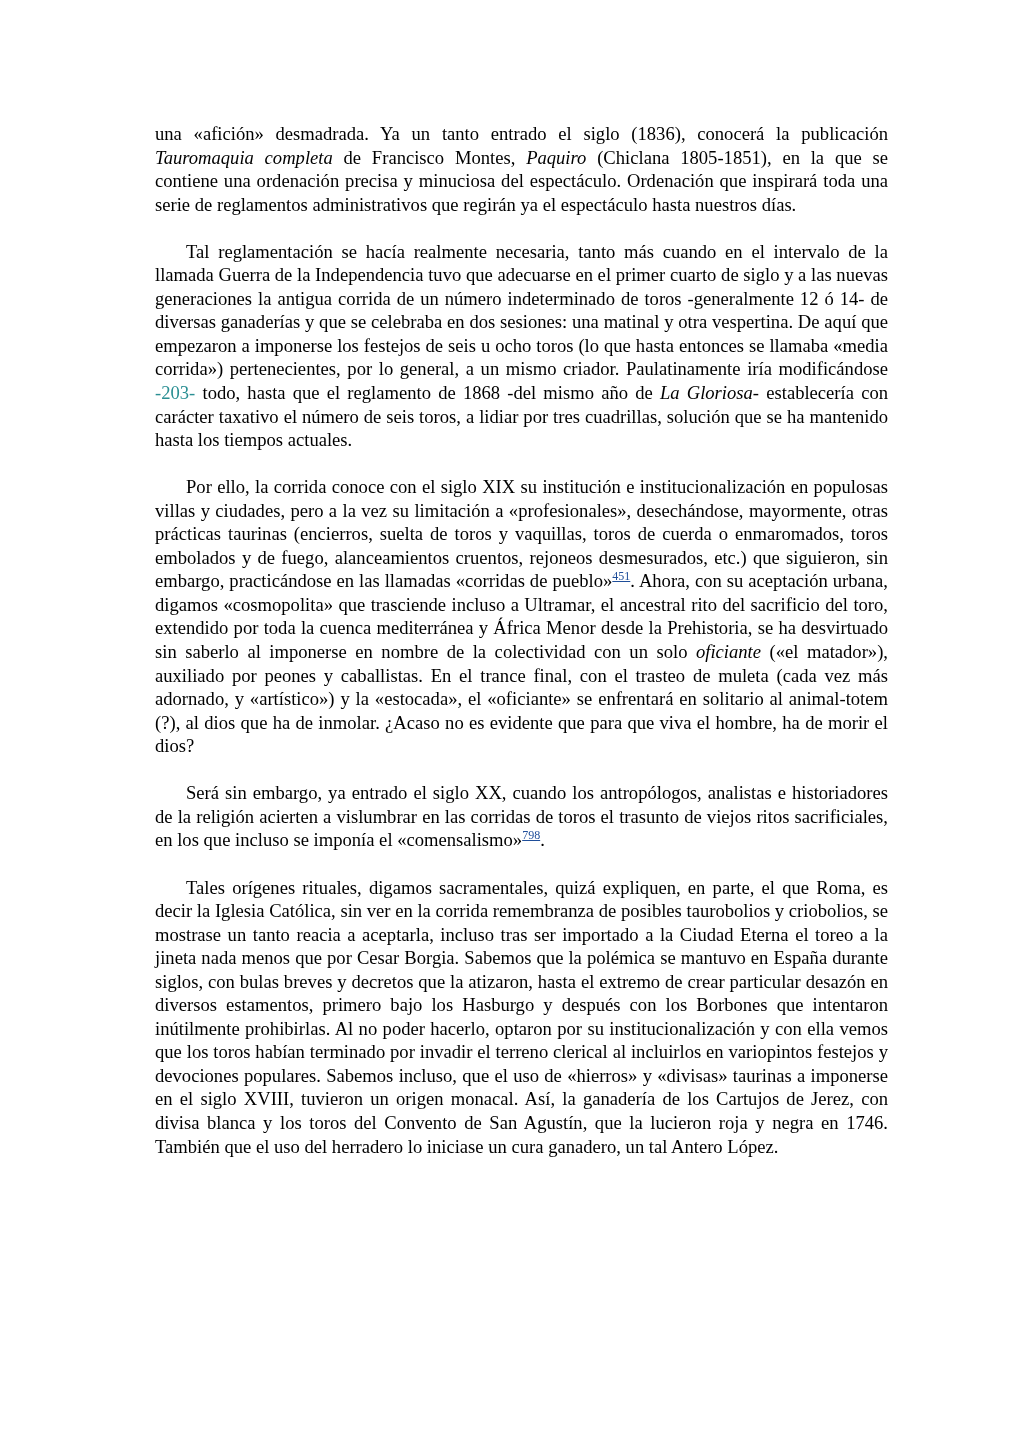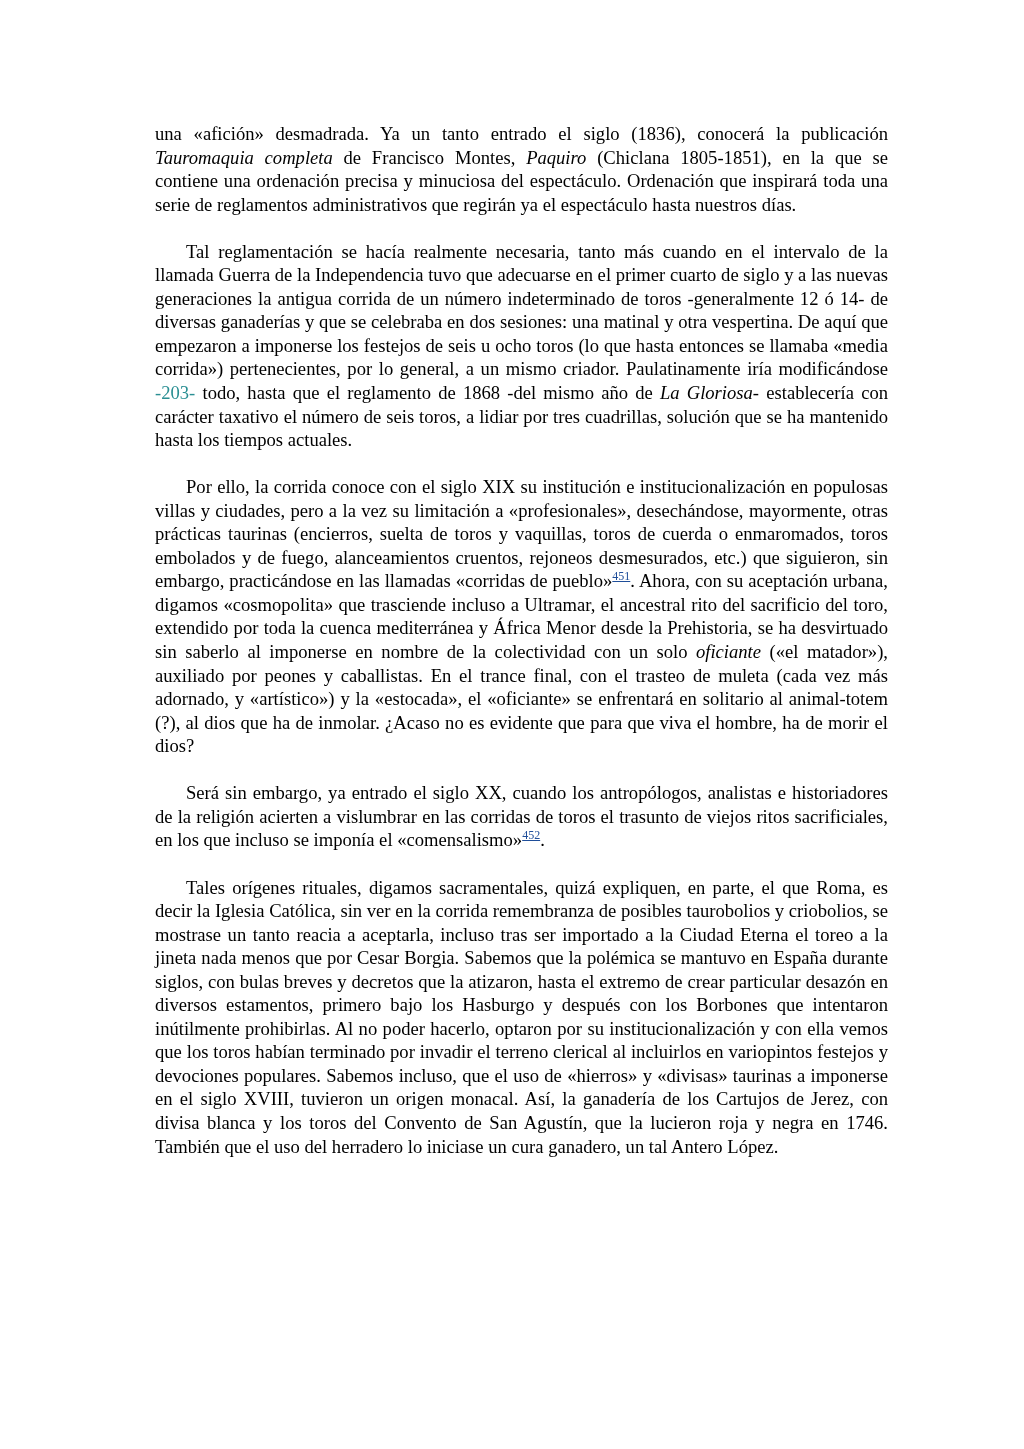--- a/index.html
+++ b/index.html
@@ -59,20 +59,20 @@
 
   <p class="para indent">
     <span>Tal reglamentación se hacía realmente necesaria, tanto más cuando en el intervalo de la llamada Guerra de la Independencia tuvo que adecuarse en el primer cuarto de siglo y a las nuevas generaciones la antigua corrida de un número indeterminado de toros -generalmente 12 ó 14- de diversas ganaderías y que se celebraba en dos sesiones: una matinal y otra vespertina. De aquí que empezaron a imponerse los festejos de seis u ocho toros (lo que hasta entonces se llamaba «media corrida») pertenecientes, por lo general, a un mismo criador. Paulatinamente iría modificándose </span><span class="page-marker" style="color: rgb(42, 143, 147);">-203-</span><span> todo, hasta que el reglamento de 1868 -del mismo año de </span><em>La Gloriosa</em><span>- establecería con carácter taxativo el número de seis toros, a lidiar por tres cuadrillas, solución que se ha mantenido hasta los tiempos actuales.</span>
   </p>
 
   <p class="para indent">
     <span>Por ello, la corrida conoce con el siglo XIX su institución e institucionalización en populosas villas y ciudades, pero a la vez su limitación a «profesionales», desechándose, mayormente, otras prácticas taurinas (encierros, suelta de toros y vaquillas, toros de cuerda o enmaromados, toros embolados y de fuego, alanceamientos cruentos, rejoneos desmesurados, etc.) que siguieron, sin embargo, practicándose en las llamadas «corridas de pueblo»</span><a class="footnote-ref" style="color: rgb(31, 78, 154);">451</a><span>. Ahora, con su aceptación urbana, digamos «cosmopolita» que trasciende incluso a Ultramar, el ancestral rito del sacrificio del toro, extendido por toda la cuenca mediterránea y África Menor desde la Prehistoria, se ha desvirtuado sin saberlo al imponerse en nombre de la colectividad con un solo </span><em>oficiante</em><span> («el matador»), auxiliado por peones y caballistas. En el trance final, con el trasteo de muleta (cada vez más adornado, y «artístico») y la «estocada», el «oficiante» se enfrentará en solitario al animal-totem (?), al dios que ha de inmolar. ¿Acaso no es evidente que para que viva el hombre, ha de morir el dios?</span>
   </p>
 
   <p class="para indent">
-    <span>Será sin embargo, ya entrado el siglo XX, cuando los antropólogos, analistas e historiadores de la religión acierten a vislumbrar en las corridas de toros el trasunto de viejos ritos sacrificiales, en los que incluso se imponía el «comensalismo»</span><a class="footnote-ref" style="color: rgb(31, 78, 154);">452</a><span>.</span>
+    <span>Será sin embargo, ya entrado el siglo XX, cuando los antropólogos, analistas e historiadores de la religión acierten a vislumbrar en las corridas de toros el trasunto de viejos ritos sacrificiales, en los que incluso se imponía el «comensalismo»</span><a class="footnote-ref" style="color: rgb(31, 78, 154);">798</a><span>.</span>
   </p>
 
   <p class="para indent">
     <span>Tales orígenes rituales, digamos sacramentales, quizá expliquen, en parte, el que Roma, es decir la Iglesia Católica, sin ver en la corrida remembranza de posibles taurobolios y criobolios, se mostrase un tanto reacia a aceptarla, incluso tras ser importado a la Ciudad Eterna el toreo a la jineta nada menos que por Cesar Borgia. Sabemos que la polémica se mantuvo en España durante siglos, con bulas breves y decretos que la atizaron, hasta el extremo de crear particular desazón en diversos estamentos, primero bajo los Hasburgo y después con los Borbones que intentaron inútilmente prohibirlas. Al no poder hacerlo, optaron por su institucionalización y con ella vemos que los toros habían terminado por invadir el terreno clerical al incluirlos en variopintos festejos y devociones populares. Sabemos incluso, que el uso de «hierros» y «divisas» taurinas a imponerse en el siglo XVIII, tuvieron un origen monacal. Así, la ganadería de los Cartujos de Jerez, con divisa blanca y los toros del Convento de San Agustín, que la lucieron roja y negra en 1746. También que el uso del herradero lo iniciase un cura ganadero, un tal Antero López.</span>
   </p>
 
 </div>
 
 </body></html>

